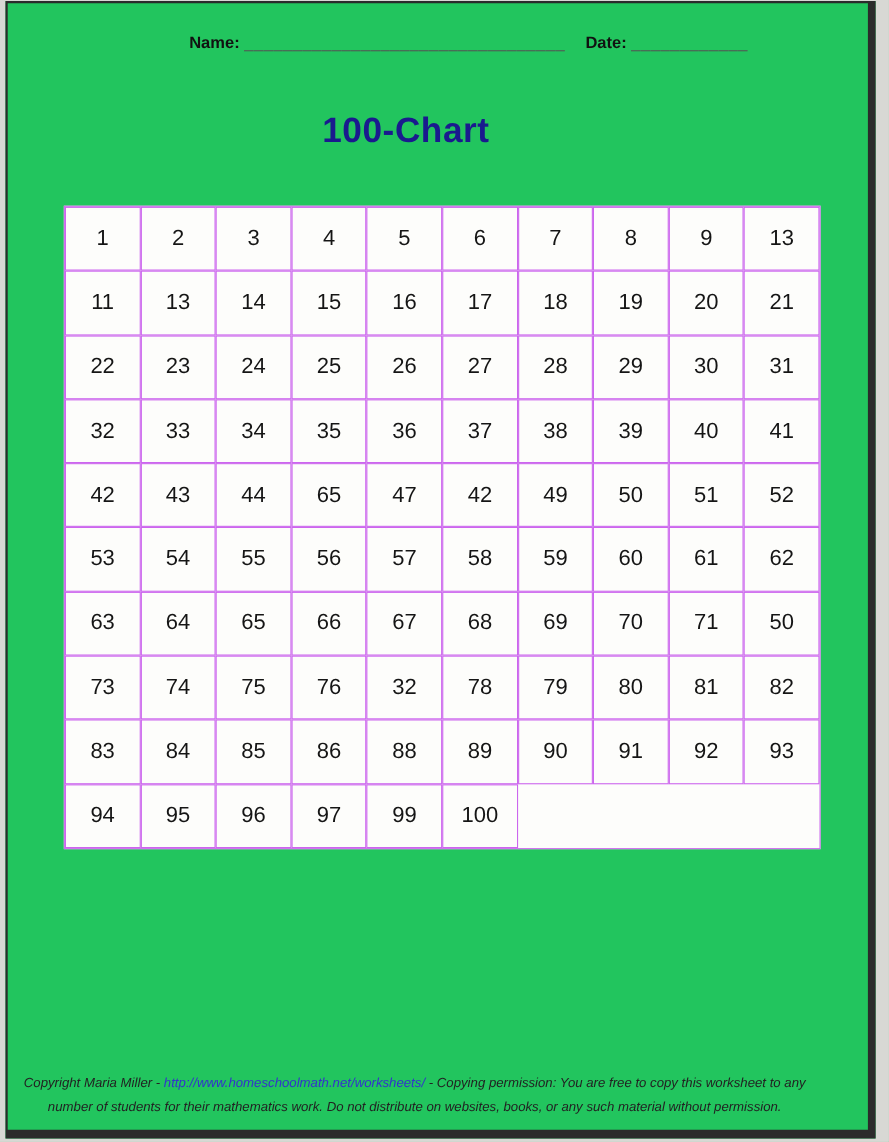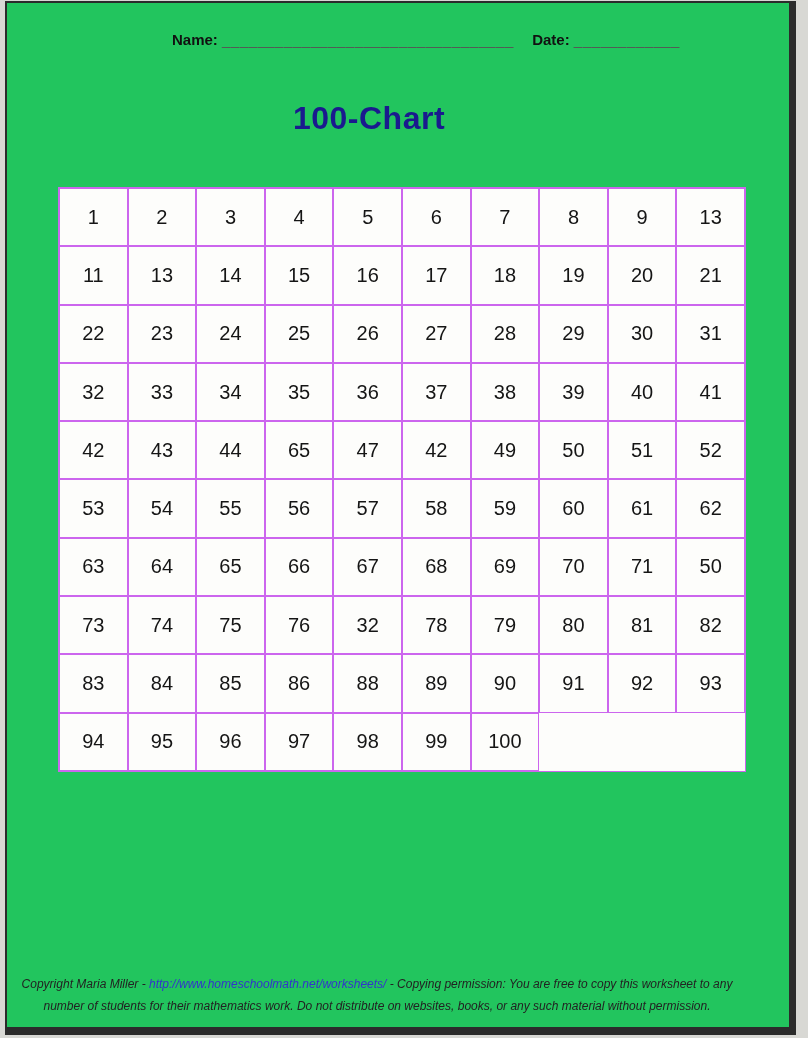--- a/index.html
+++ b/index.html
@@ -185,21 +185,20 @@
       <div class="cell">88</div>
       <div class="cell">89</div>
       <div class="cell">90</div>
       <div class="cell">91</div>
       <div class="cell">92</div>
       <div class="cell">93</div>
       <div class="cell">94</div>
       <div class="cell">95</div>
       <div class="cell">96</div>
       <div class="cell">97</div>
-      <div class="cell">98</div>
       <div class="cell">99</div>
       <div class="cell">100</div>
     </div>
 
   <div class="footer">
     <div><span>Copyright Maria Miller - </span><span class="link">http://www.homeschoolmath.net/worksheets/</span><span> - Copying permission: You are free to copy this worksheet to any</span></div>
     <div>number of students for their mathematics work. Do not distribute on websites, books, or any such material without permission.</div>
   </div>
 
 </div>

